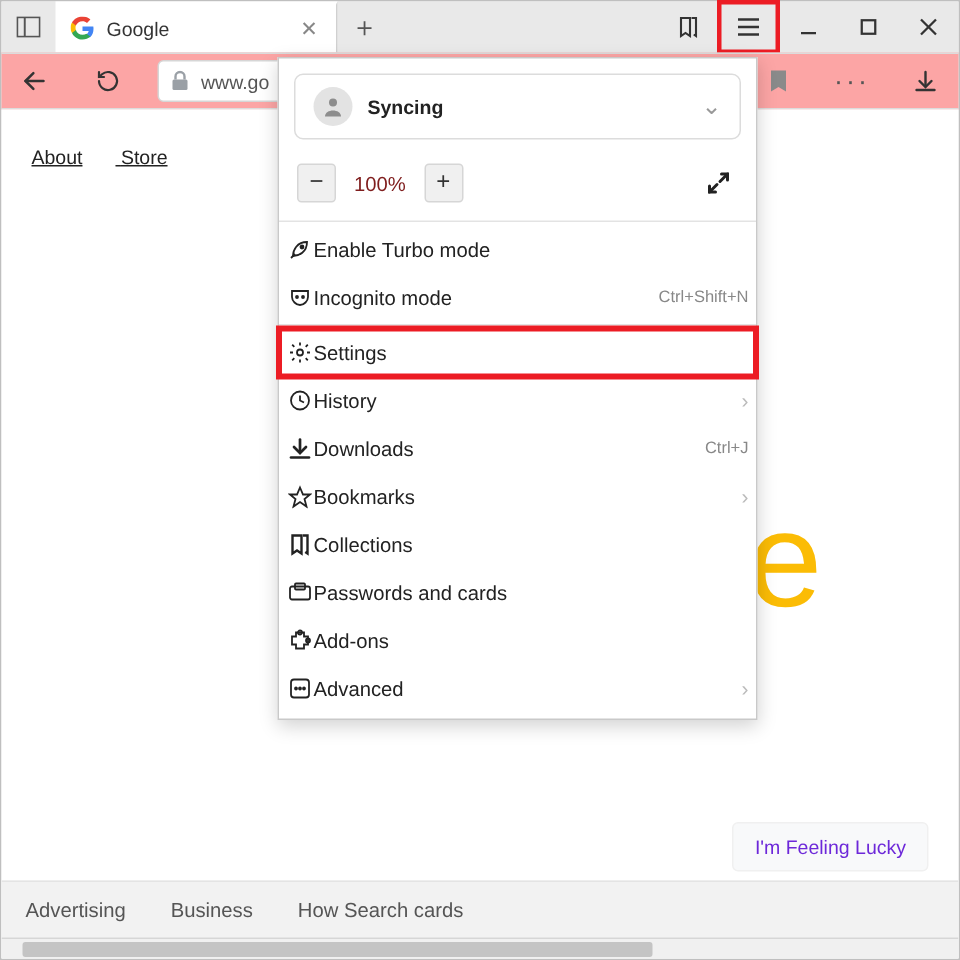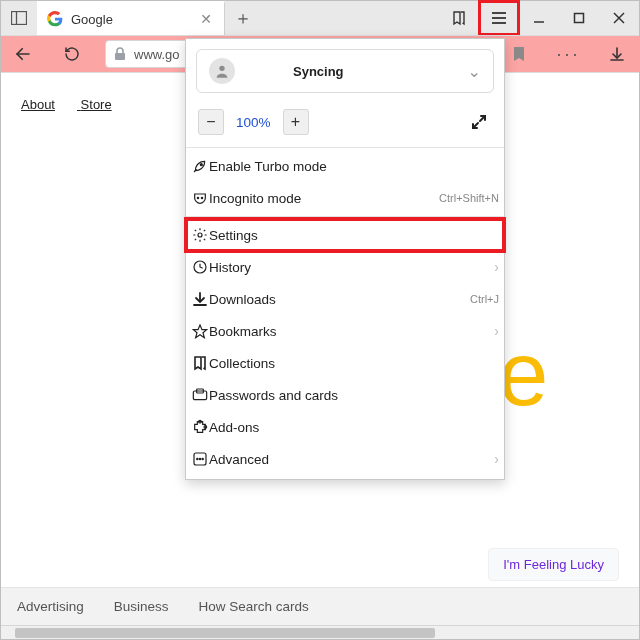--- a/index.html
+++ b/index.html
@@ -40,28 +40,28 @@
 
 .gfooter { position: absolute; bottom: 14px; left: 0; right: 0; height: 38px; background: #f2f2f2; border-top: 1px solid #e4e4e4; display: flex; align-items: center; padding: 0 16px; gap: 30px; font-size: 13.5px; color: #555; }
 
 .hscroll { position: absolute; bottom: 0; left: 0; right: 0; height: 14px; background: #f0f0f0; border-top: 1px solid #d6d6d6; }
 .hscroll .thumb { position: absolute; left: 14px; top: 2px; height: 10px; width: 420px; background: #c4c4c4; border-radius: 2px; }
 
 
 .menu { position: absolute; top: 38px; left: 185px; width: 320px; background: #fff; border: 1px solid #c9c9c9; box-shadow: 0 4px 12px rgba(0,0,0,.18); z-index: 50; padding-bottom: 4px; }
 .sync { margin: 10px; border: 1px solid #dcdcdc; border-radius: 6px; padding: 8px 12px; display: flex; align-items: center; gap: 10px; }
 .sync .avatar { width: 26px; height: 26px; border-radius: 50%; background: #e3e3e3; display:flex; align-items:center; justify-content:center; }
-.sync .txt { flex: 1; margin-left: 48px; }
+.sync .txt { flex: 1; }
 .sync .t1 { font-size: 13px; font-weight: 600; color: #222; }
 .sync .t2 { font-size: 11.5px; color: #777; }
 .sync .chev { color: #999; }
 
 .zoomrow { display: flex; align-items: center; padding: 6px 12px 10px 12px; gap: 6px; }
 .zbtn { width: 26px; height: 26px; background: #f0f0f0; border: 1px solid #d6d6d6; border-radius: 3px; display:flex; align-items:center; justify-content:center; font-size: 16px; color: #333; }
-.zlabel { font-size: 13.5px; color: #1d4ed8; padding: 0 6px; }
+.zlabel { font-size: 13.5px; color: #7f1d1d; padding: 0 6px; }
 .zoomrow .spacer { flex: 1; }
 
 .menu hr { border: none; border-top: 1px solid #e3e3e3; margin: 2px 0; }
 
 .mi { display: flex; align-items: center; height: 32px; padding: 0 5px; gap: 0; font-size: 13.5px; color: #222; }
 .mi .ico { width: 18px; height: 18px; display:flex; align-items:center; justify-content:center; color: #2b2b2b; }
 .mi .lbl { flex: 1; }
 .mi .hint { font-size: 11px; color: #888; }
 .mi .chev { color: #bbb; font-size: 14px; }
 

